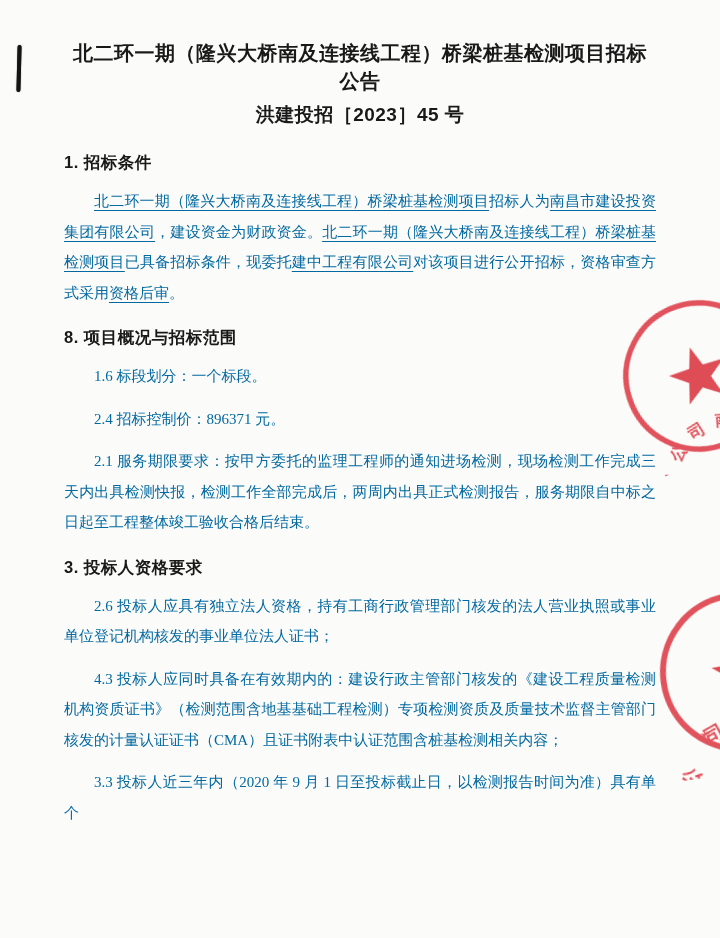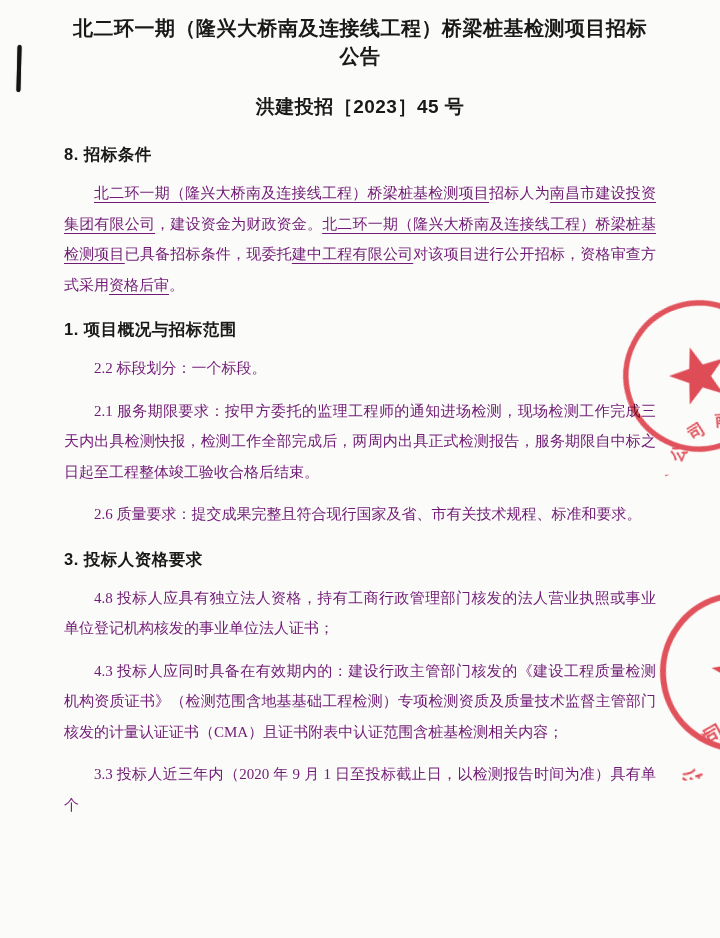--- a/index.html
+++ b/index.html
@@ -11,41 +11,41 @@
     overflow:hidden;
     font-family:"Liberation Serif","DejaVu Serif",serif;
     color:#1e1e1e;
   }
   .scan-mark{
     position:absolute;left:17px;top:45px;width:4px;height:47px;
     background:#141414;border-radius:2px;transform:rotate(1.5deg);
     box-shadow:0 0 1px #333;
   }
   .content{position:absolute;left:64px;top:0;width:592px;}
-  .title-block{padding-top:14px;text-align:center;}
+  .title-block{padding-top:39px;text-align:center;}
   .doc-title{
     font-family:"Liberation Sans","DejaVu Sans",sans-serif;
     font-weight:bold;font-size:20px;line-height:28px;margin:0;
     letter-spacing:.5px;color:#191919;
   }
   .doc-number{
     font-family:"Liberation Sans","DejaVu Sans",sans-serif;
-    font-weight:bold;font-size:19px;margin:24px 0 0 0;color:#191919;
+    font-weight:bold;font-size:19px;margin:7px 0 0 0;color:#191919;
     letter-spacing:.5px;
   }
   h2.sec{
     font-family:"Liberation Sans","DejaVu Sans",sans-serif;
     font-weight:bold;font-size:16.5px;color:#191919;
     margin:17px 0 10px 0;line-height:24px;letter-spacing:.5px;
   }
   h2.sec.first{margin-top:22px;}
   .para{
     font-size:15px;line-height:30.5px;margin:12px 0;
     text-align:justify;text-justify:inter-character;
-    text-indent:30px;color:#701a75;
+    text-indent:30px;color:#0369a1;
   }
   .para .u{
     text-decoration:underline;
     text-underline-offset:4px;
     text-decoration-thickness:1px;
   }
   .seal{
     position:absolute;pointer-events:none;
     mix-blend-mode:multiply;opacity:.88;
     filter:blur(.3px);
@@ -61,33 +61,33 @@
 
   <div class="scan-mark"></div>
 
   <div class="content">
 
     <div class="title-block">
       <p class="doc-title">北二环一期（隆兴大桥南及连接线工程）桥梁桩基检测项目招标公告</p>
       <p class="doc-number">洪建投招［2023］45 号</p>
     </div>
 
-    <h2 class="sec first">8. 招标条件</h2>
+    <h2 class="sec first">1. 招标条件</h2>
 
     <p class="para"><span class="u">北二环一期（隆兴大桥南及连接线工程）桥梁桩基检测项目</span><span>招标人为</span><span class="u">南昌市建设投资集团有限公司</span><span>，建设资金为财政资金。</span><span class="u">北二环一期（隆兴大桥南及连接线工程）桥梁桩基检测项目</span><span>已具备招标条件，现委托</span><span class="u">建中工程有限公司</span><span>对该项目进行公开招标，资格审查方式采用</span><span class="u">资格后审</span><span>。</span></p>
 
-    <h2 class="sec">1. 项目概况与招标范围</h2>
+    <h2 class="sec">8. 项目概况与招标范围</h2>
 
-    <p class="para">2.2 标段划分：一个标段。</p>
+    <p class="para">1.6 标段划分：一个标段。</p>
+    <p class="para">2.4 招标控制价：896371 元。</p>
     <p class="para">2.1 服务期限要求：按甲方委托的监理工程师的通知进场检测，现场检测工作完成三天内出具检测快报，检测工作全部完成后，两周内出具正式检测报告，服务期限自中标之日起至工程整体竣工验收合格后结束。</p>
-    <p class="para">2.6 质量要求：提交成果完整且符合现行国家及省、市有关技术规程、标准和要求。</p>
 
     <h2 class="sec">3. 投标人资格要求</h2>
 
-    <p class="para">4.8 投标人应具有独立法人资格，持有工商行政管理部门核发的法人营业执照或事业单位登记机构核发的事业单位法人证书；</p>
+    <p class="para">2.6 投标人应具有独立法人资格，持有工商行政管理部门核发的法人营业执照或事业单位登记机构核发的事业单位法人证书；</p>
     <p class="para">4.3 投标人应同时具备在有效期内的：建设行政主管部门核发的《建设工程质量检测机构资质证书》（检测范围含地基基础工程检测）专项检测资质及质量技术监督主管部门核发的计量认证证书（CMA）且证书附表中认证范围含桩基检测相关内容；</p>
     <p class="para">3.3 投标人近三年内（2020 年 9 月 1 日至投标截止日，以检测报告时间为准）具有单个</p>
 
   </div>
 
   <svg class="seal seal-1" viewBox="0 0 170 170">
     <defs>
       <path id="ring1" d="M 85 139 A 54 54 0 1 1 84.97 139" fill="none"></path>
     </defs>
     <circle cx="85" cy="85" r="73" fill="none" stroke="#e23c48" stroke-width="5.5"></circle>

